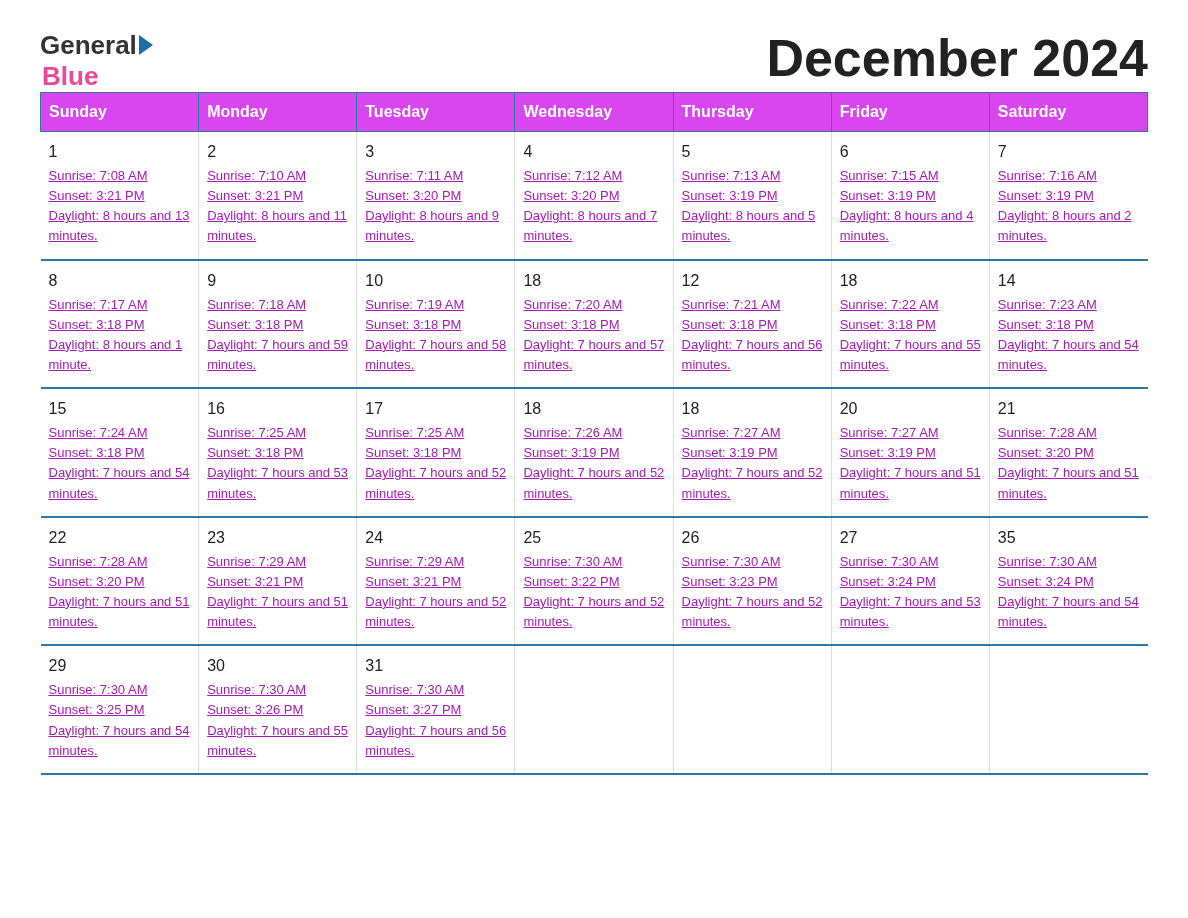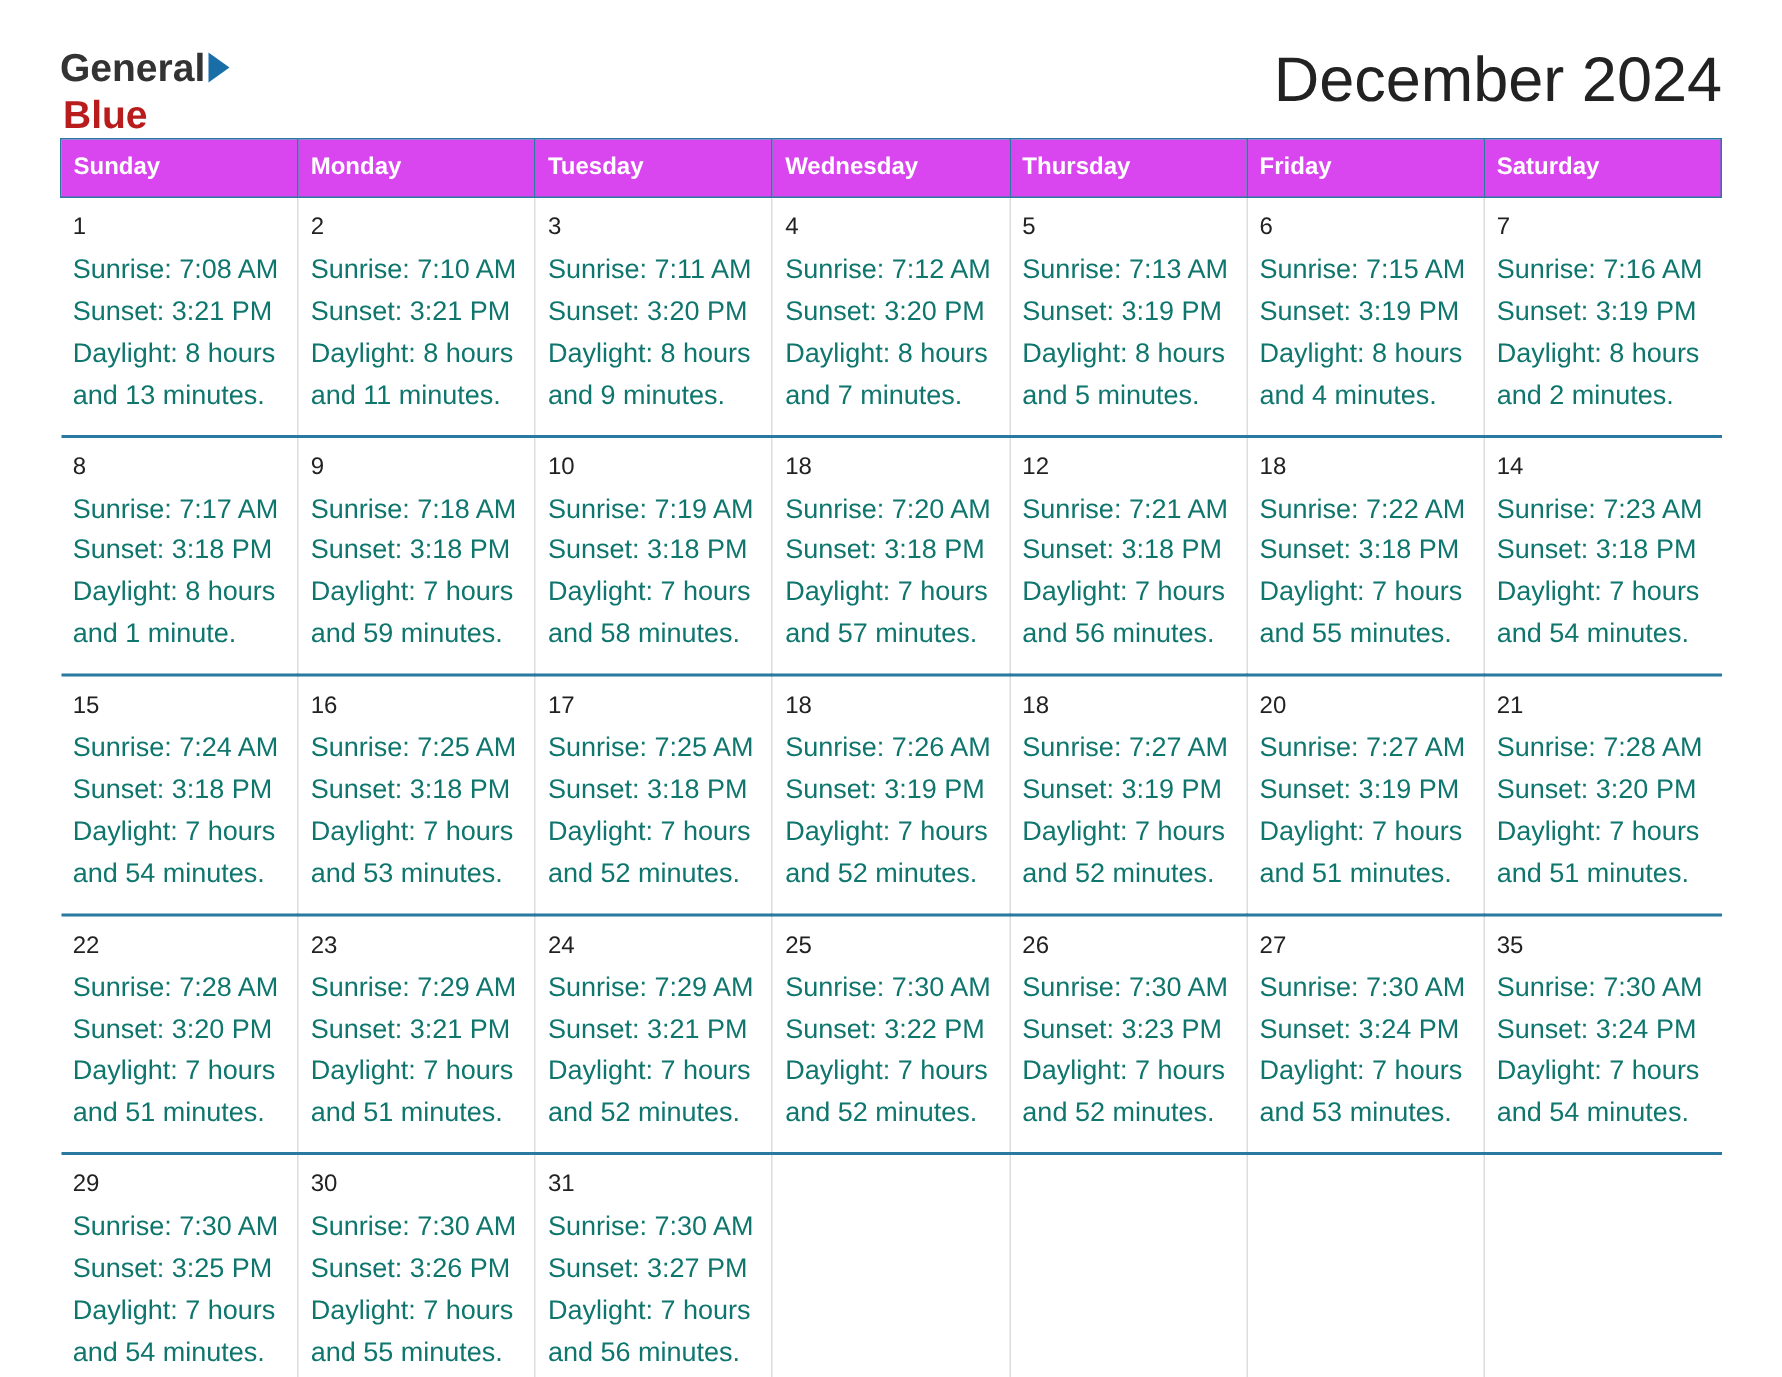--- a/index.html
+++ b/index.html
@@ -32,31 +32,31 @@
       width: 0;
       height: 0;
       border-left: 14px solid #1a6ea8;
       border-top: 10px solid transparent;
       border-bottom: 10px solid transparent;
       margin-left: 2px;
       margin-top: -2px;
       display: inline-block;
     }
     .logo-blue {
-      color: #b91c1c;
+      color: #ec4899;
       font-size: 26px;
       font-weight: bold;
       margin-left: 2px;
     }
     .title-section {
       text-align: right;
     }
     .month-title {
-      font-size: 42px;
-      font-weight: normal;
+      font-size: 52px;
+      font-weight: bold;
       color: #222;
       line-height: 1.1;
     }
     .location-title {
       font-size: 22px;
       color: #555;
       margin-top: 4px;
     }
     table {
       width: 100%;
@@ -89,23 +89,24 @@
     tbody td:last-child {
       border-right: none;
     }
     .day-num {
       font-size: 16px;
       font-weight: normal;
       display: block;
       margin-bottom: 2px;
     }
     .day-info {
-      font-size: 18px;
-      color: #0f766e;
+      font-size: 13px;
+      color: #a21caf;
       line-height: 1.55;
+      text-decoration: underline;
     }
     tbody tr:last-child {
       border-bottom: 2px solid #2979a0;
     }
   </style>
 </head>
 <body>
 
 <div class="header">
   <div class="logo">

